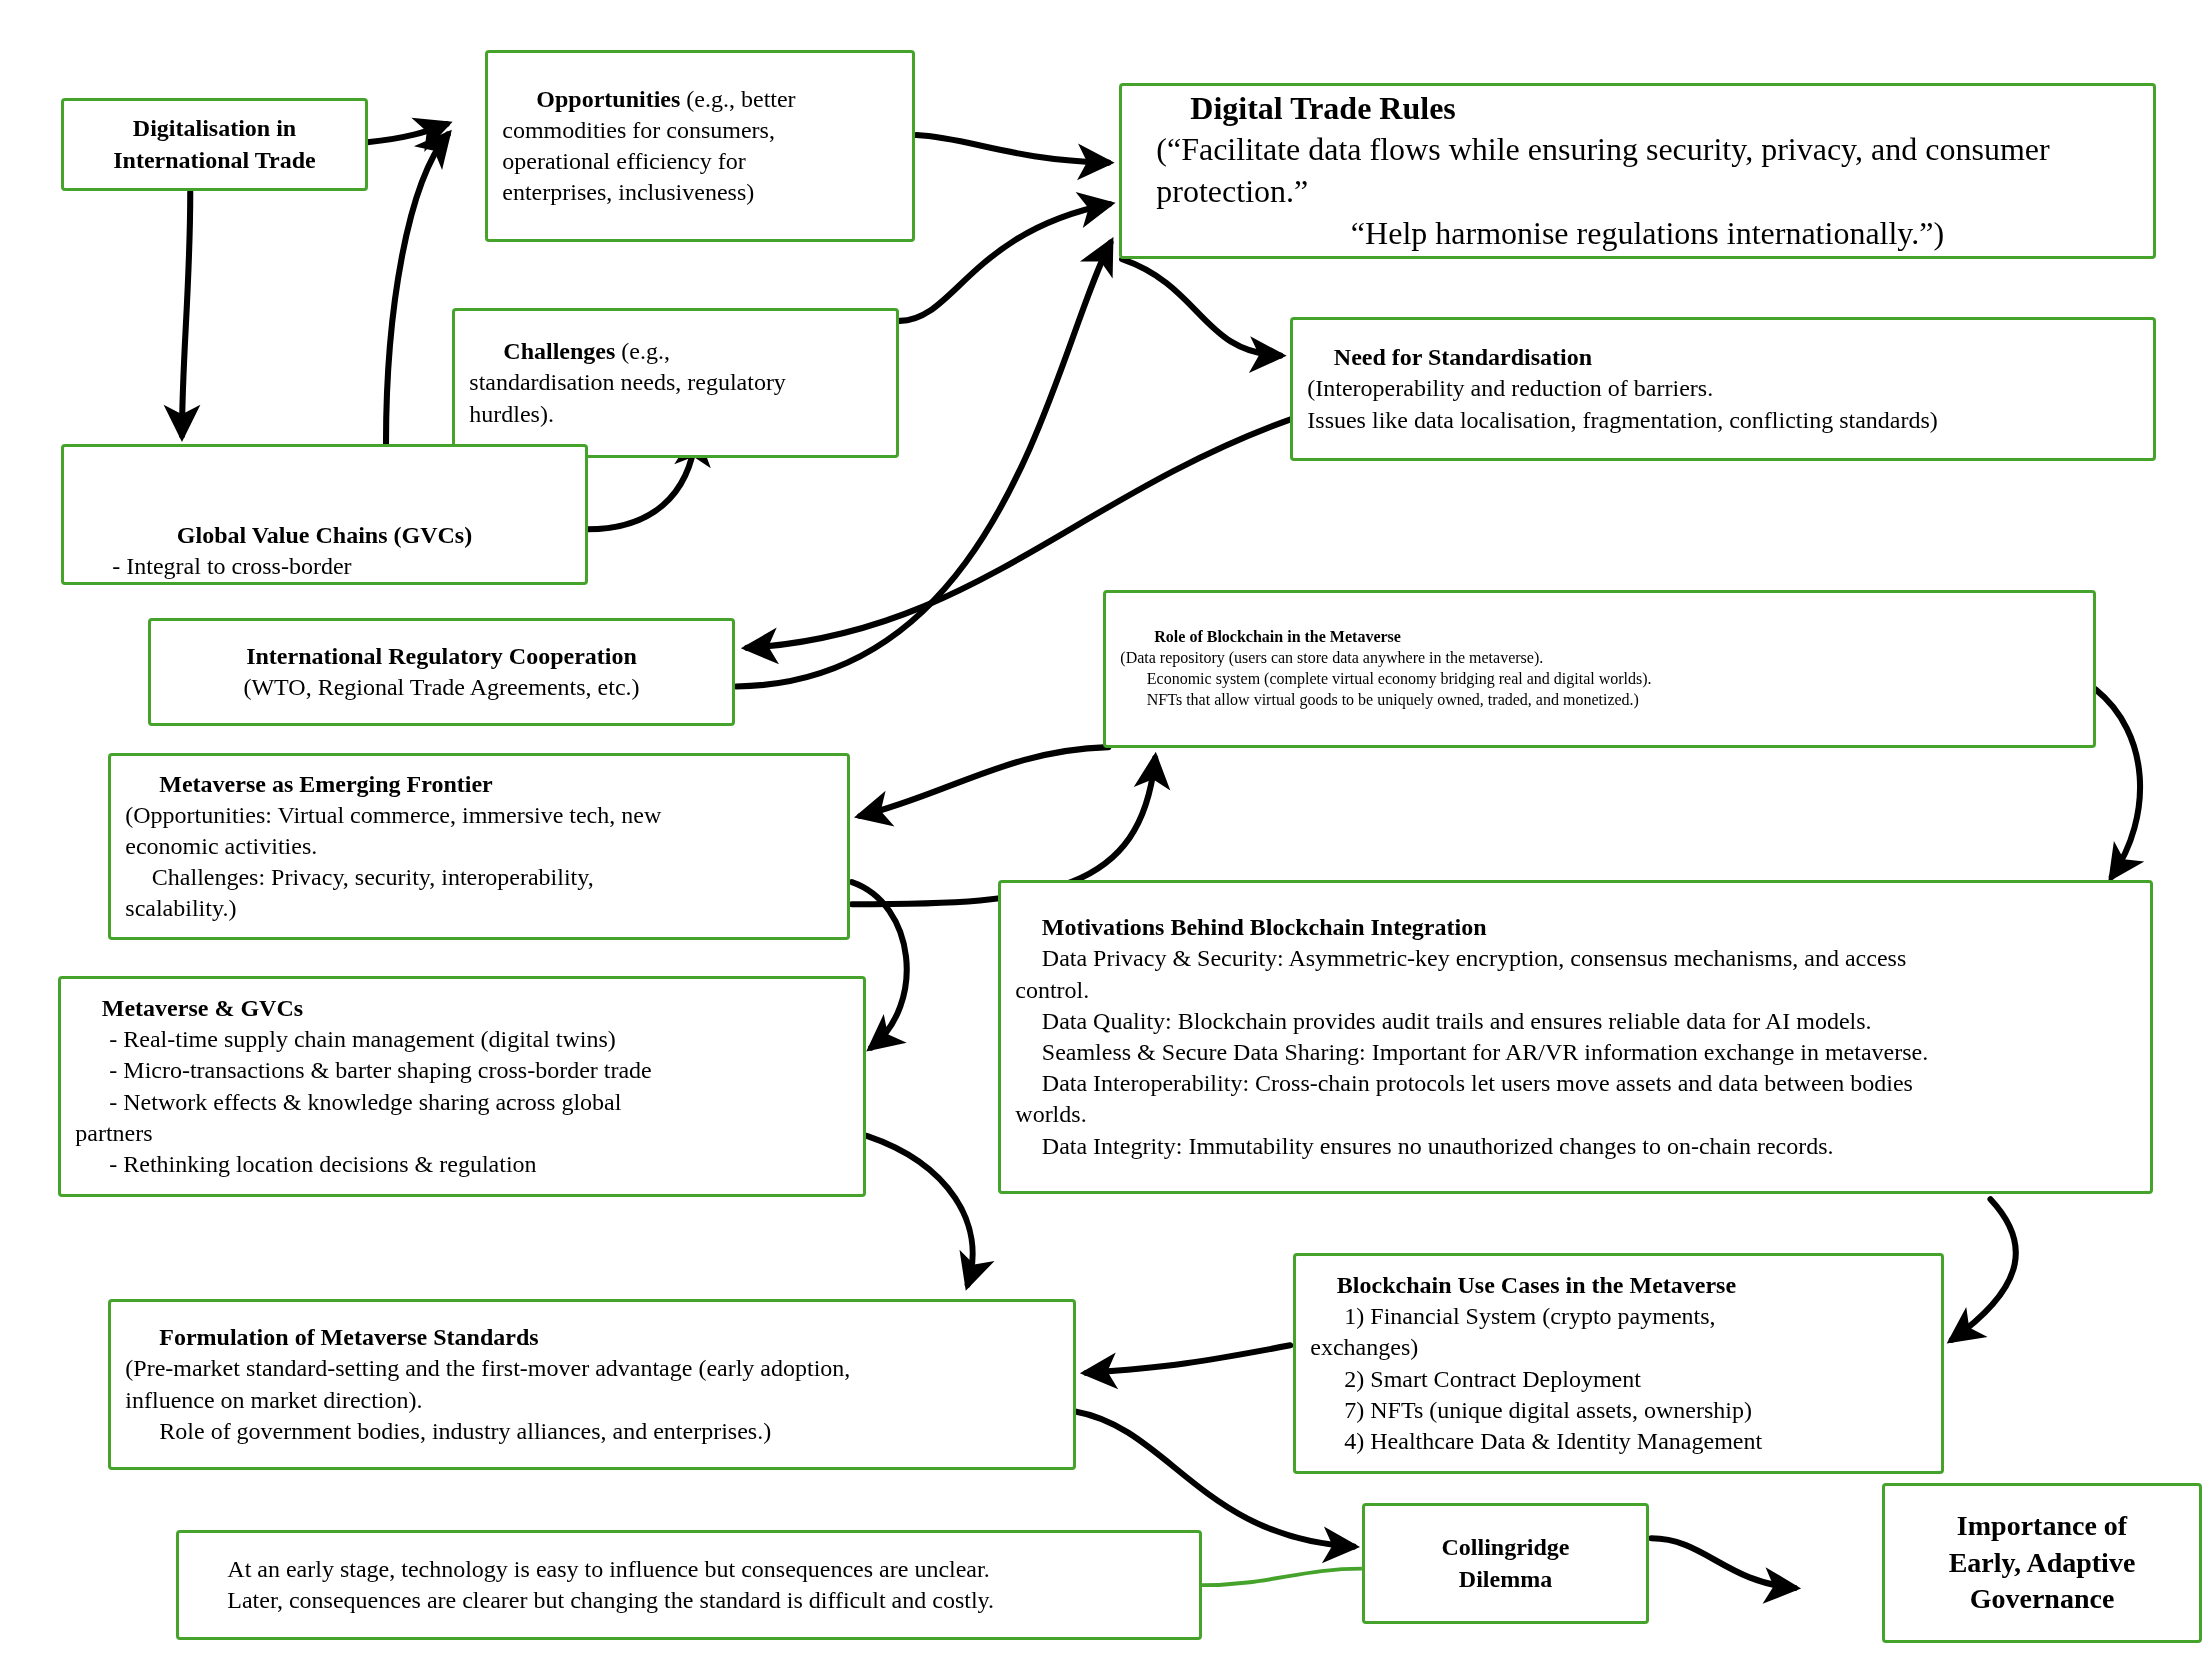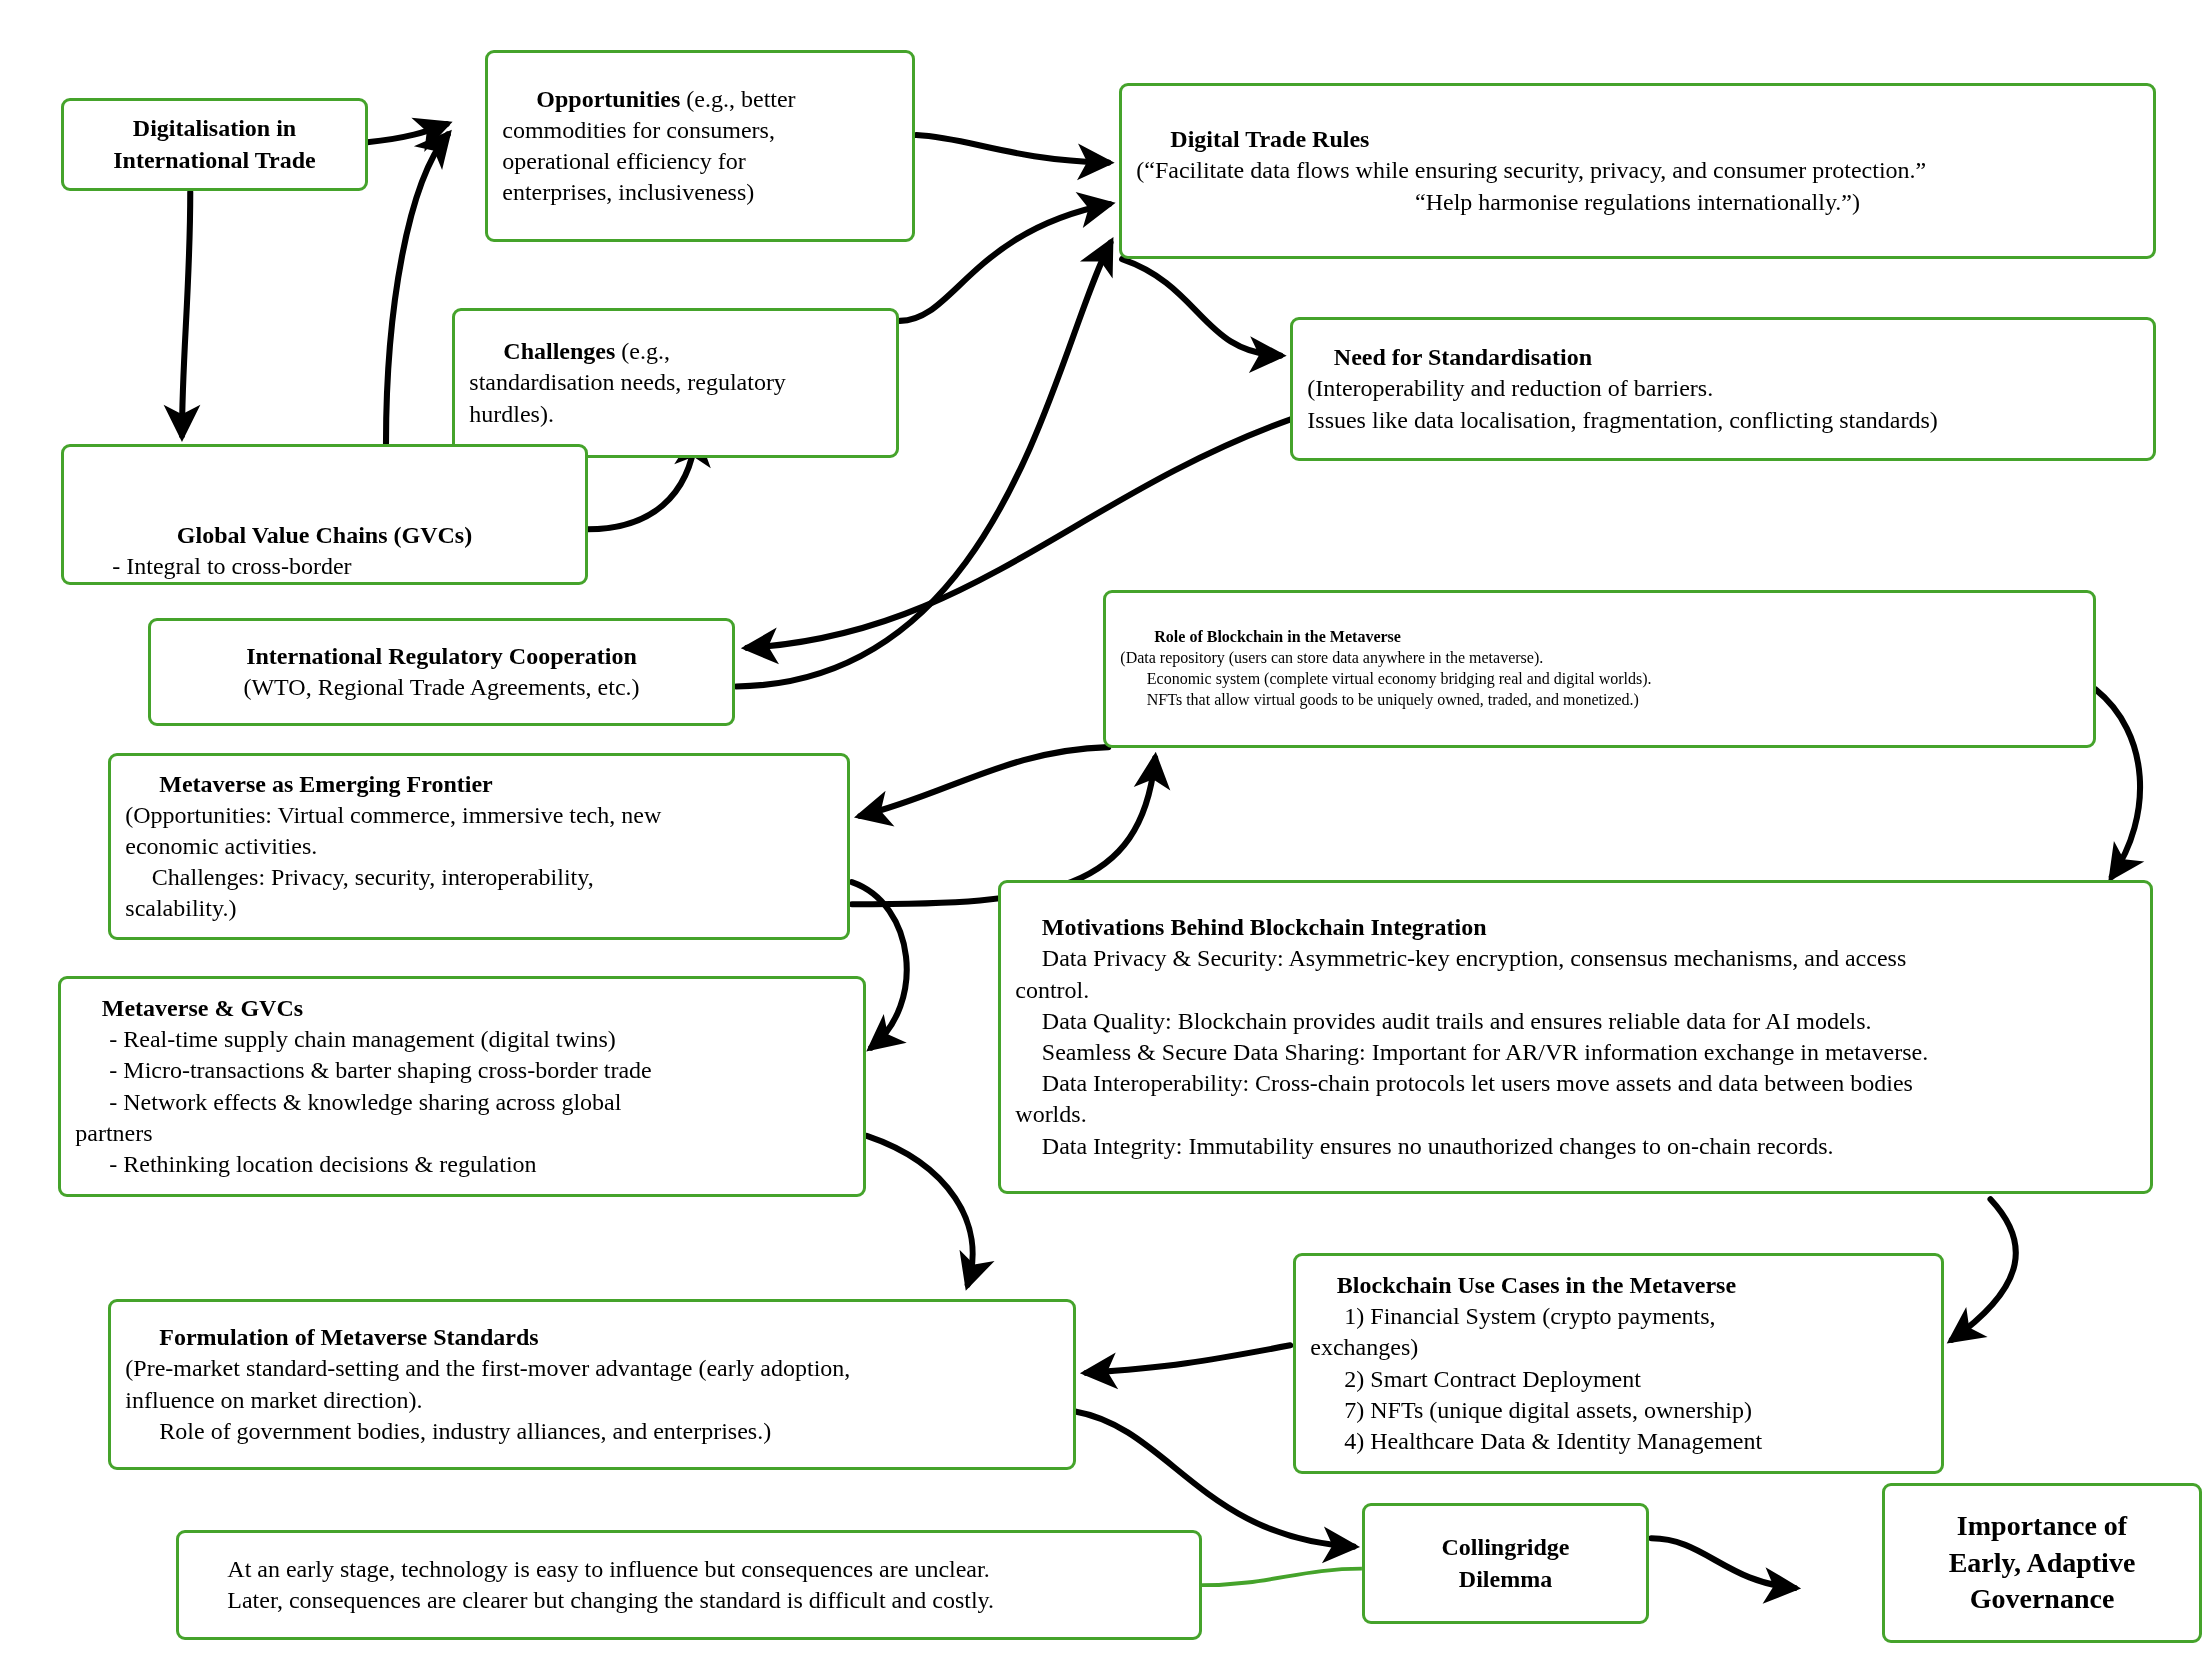--- a/index.html
+++ b/index.html
@@ -1,31 +1,31 @@
 <!DOCTYPE html>
 <html style="font-size:8.8px"><head>
 <meta charset="utf-8">
 <style>
   html,body{margin:0;padding:0;background:#ffffff;}
   body{width:2205px;height:1669px;position:relative;overflow:hidden;
        font-family:"Liberation Serif","DejaVu Serif",serif;}
   #canvas{position:absolute;left:0;top:0;width:2205px;height:1669px;}
   svg#edges{position:absolute;left:0;top:0;width:2205px;height:1669px;pointer-events:none;}
-  .node{position:absolute;box-sizing:border-box;border:3.9px solid #45a32b;border-radius:9px;
+  .node{position:absolute;box-sizing:border-box;border:3.9px solid #45a32b;border-radius:4px;
         background:#ffffff;color:#000;display:flex;align-items:center;}
   .node .inner{width:100%;padding:0 14.3px;}
   .ln{display:block;line-height:1.30;}
   .b{font-weight:bold;}
   .ctr{text-align:center;}
   .ind1{text-indent:26.5px;}
   .ind2{text-indent:34px;}
   
   #n-digitalisation{left:61px;  top:98px;  width:307px;  height:93px; font-size:24px;}
   #n-opportunities{left:485px;  top:50px;   width:430px;  height:192px; font-size:24px;}
-  #n-digital-rules{left:1119px; top:83px;  width:1037px; height:176px; font-size:24px;}
+  #n-digital-rules{left:1119px; top:83px;  width:1037px; height:176px; font-size:32px;padding-left:20px;}
   #n-challenges{left:452px;     top:280px;  width:447px;  height:150px; font-size:24px;margin-top:28px;}
   #n-gvcs{left:61px;           top:444px;  width:527px;  height:141px; font-size:24px;align-items:flex-end;}
   #n-standardisation{left:1290px;top:317px; width:866px; height:144px; font-size:24px;}
   #n-irc{left:148px;            top:618px; width:587px; height:108px; font-size:24px;}
   #n-blockchain-role{left:1103px;top:590px;width:993px; height:158px; font-size:16px;}
   #n-metaverse-frontier{left:108px;top:753px;width:742px;height:187px; font-size:24px;}
   #n-metaverse-gvcs{left:58px; top:976px; width:808px; height:221px; font-size:24px;}
   #n-motivations{left:998px;   top:880px; width:1155px; height:314px; font-size:24px;}
   #n-use-cases{left:1293px;     top:1253px; width:651px; height:221px; font-size:24px;}
   #n-formulation{left:108px;    top:1299px; width:968px; height:171px; font-size:24px;}

